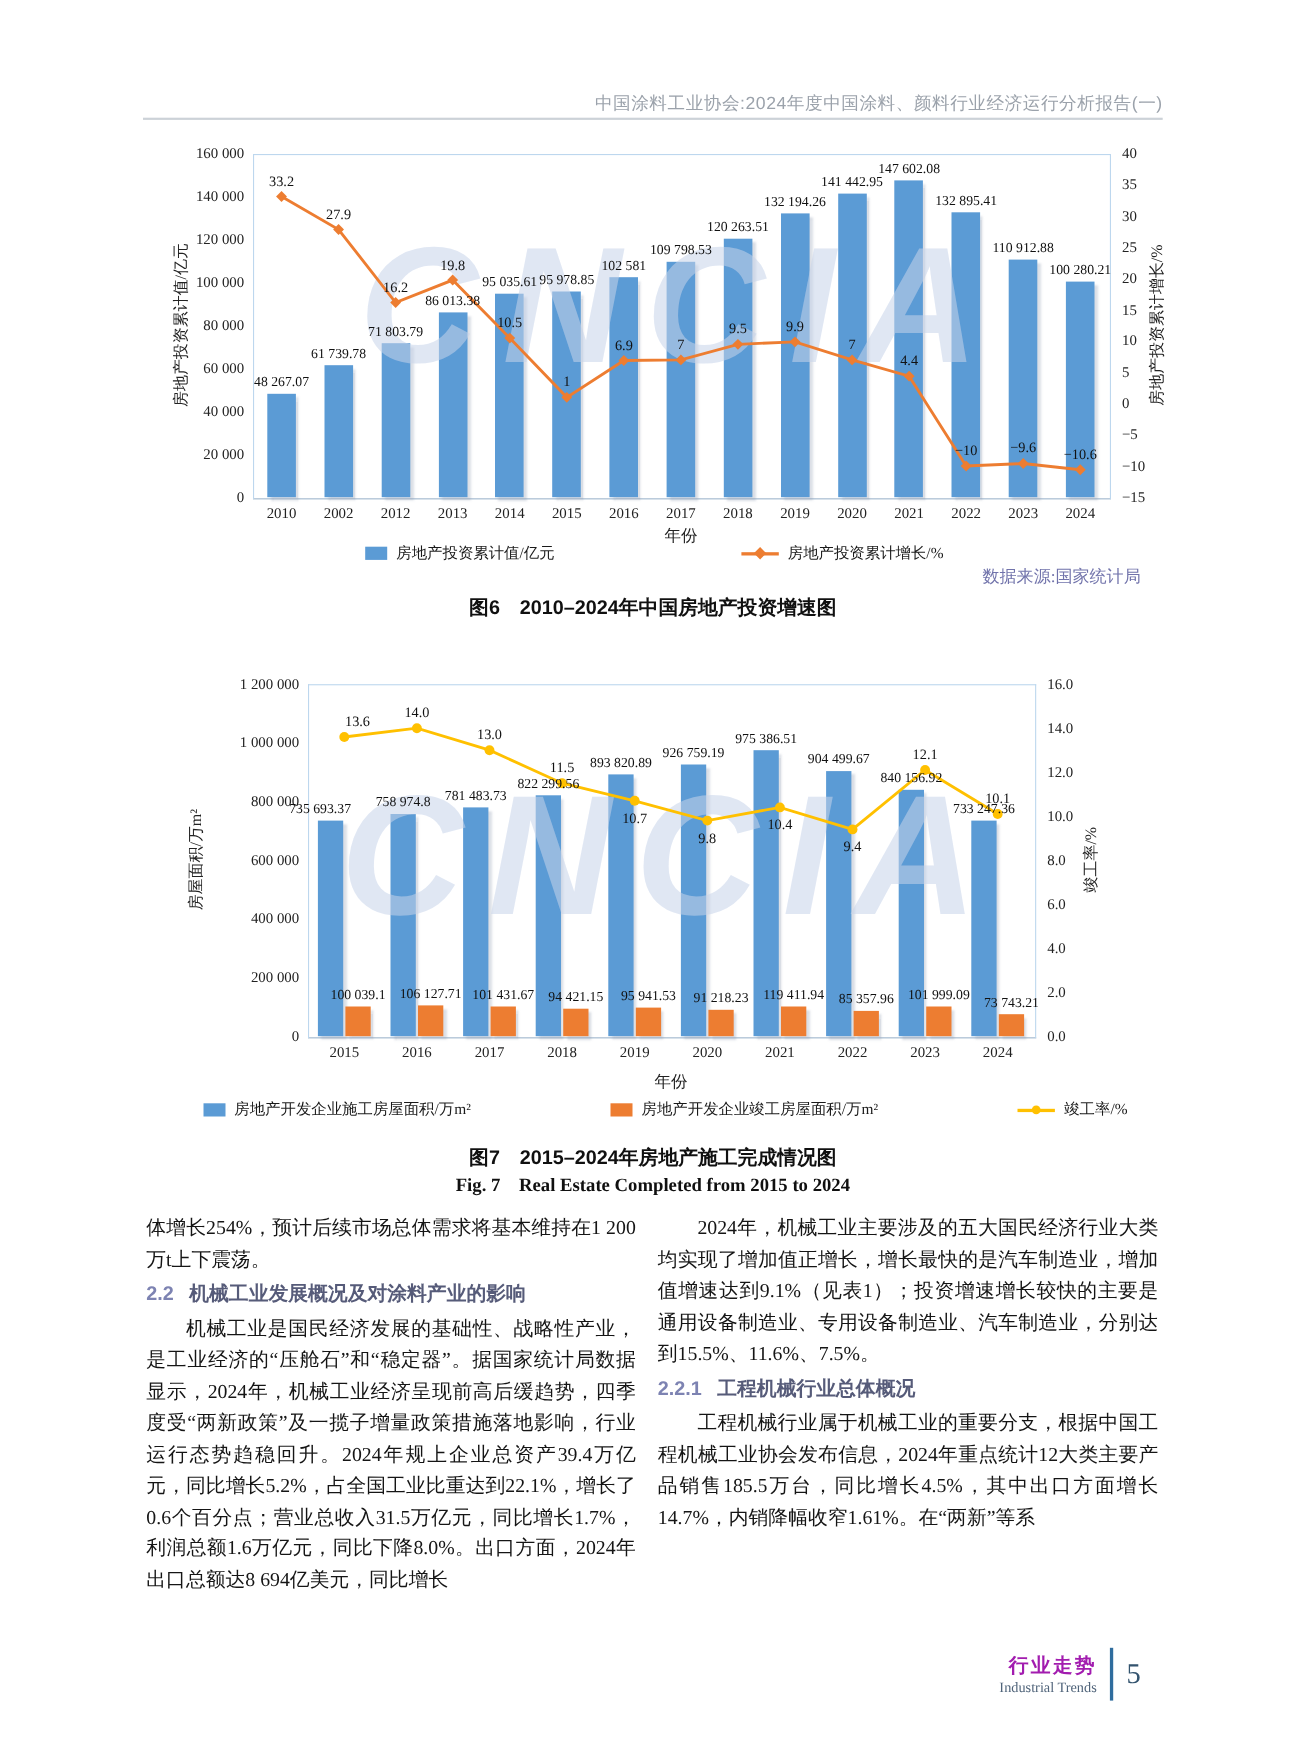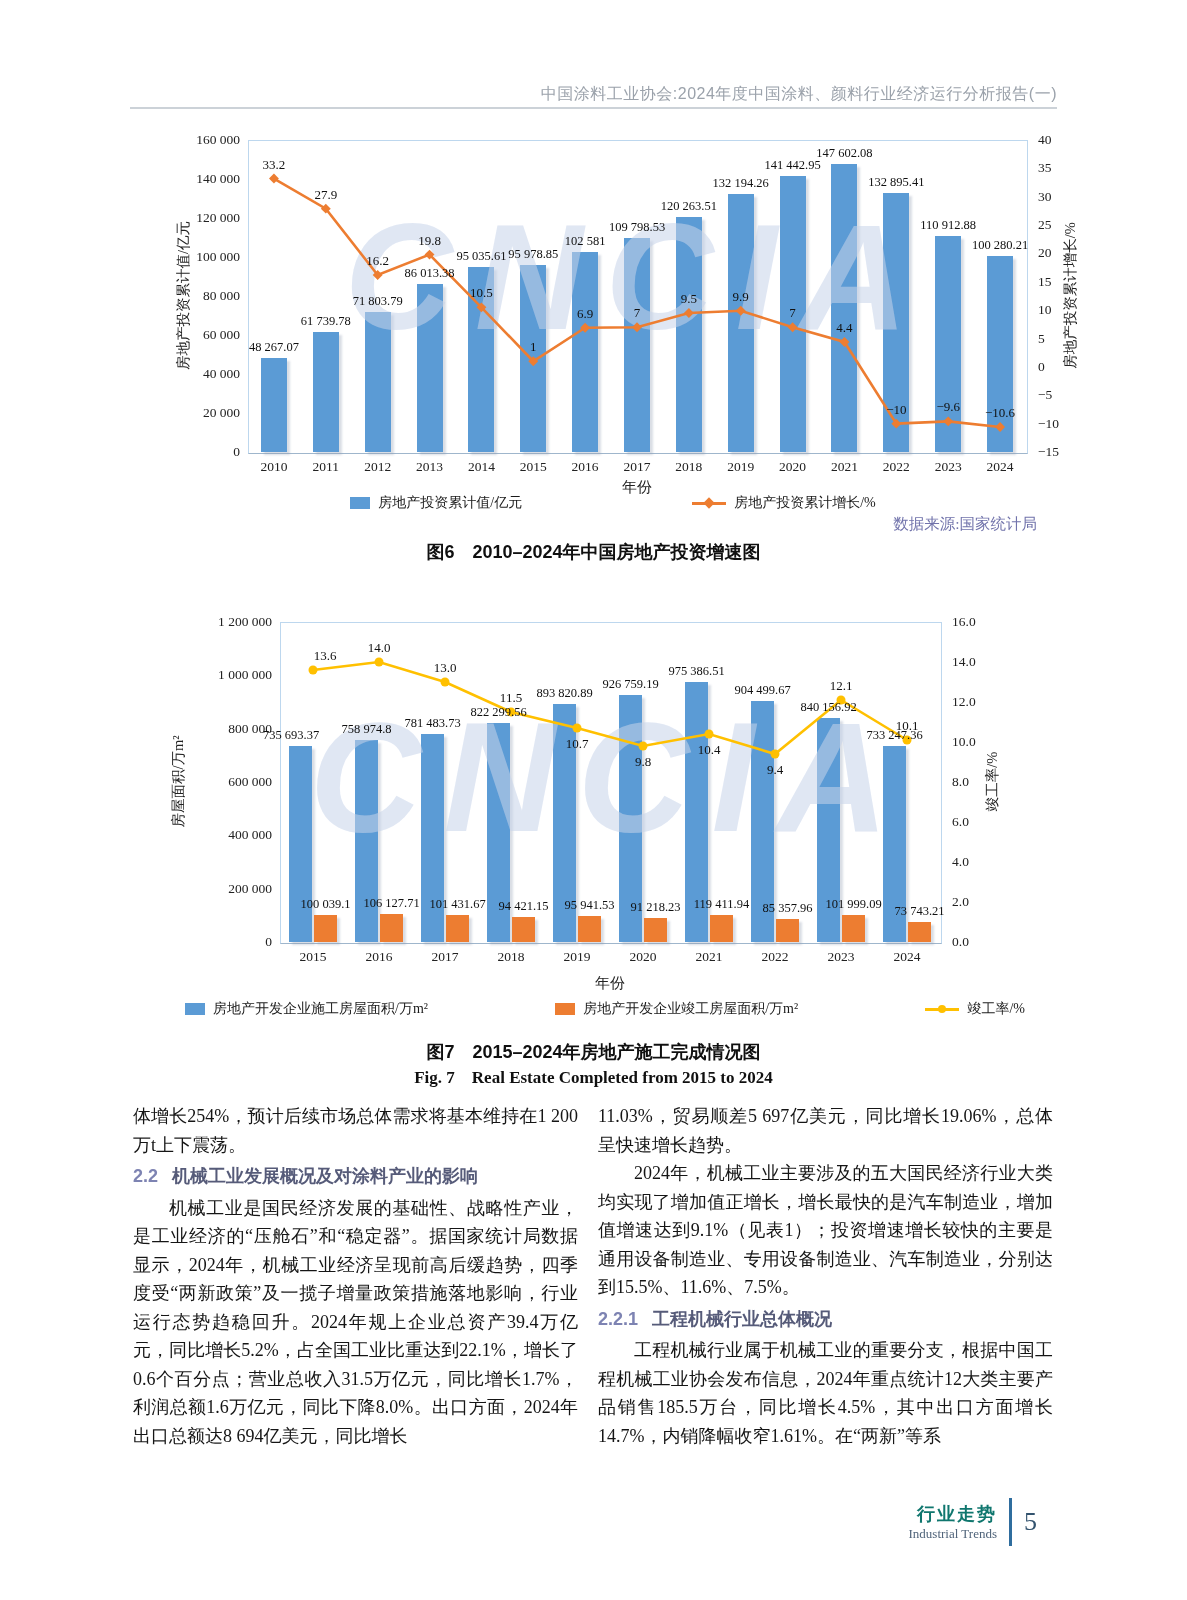--- a/index.html
+++ b/index.html
@@ -35,34 +35,34 @@
           font-weight:bold;font-size:17px;color:#101010;}
   
   .col{position:absolute;font-size:18px;line-height:28.5px;text-align:justify;color:#151515;}
   .col p{margin:0;}
   .indent{text-indent:2em;}
   .sec-head{font-family:"Liberation Sans",sans-serif;font-weight:bold;font-size:18px;color:#565b79;margin:3px 0;}
   .sec-num{color:#7d83b2;margin-right:14px;}
   
   .footer{position:absolute;top:1498px;right:150px;display:flex;align-items:center;gap:12px;}
   .f-txt{text-align:right;}
-  .f-cn{font-family:"Liberation Sans",sans-serif;font-weight:bold;font-size:18px;color:#0f766e;letter-spacing:2px;}
+  .f-cn{font-family:"Liberation Sans",sans-serif;font-weight:bold;font-size:18px;color:#a21caf;letter-spacing:2px;}
   .f-en{font-family:"Liberation Serif",serif;font-size:13px;color:#50647a;}
   .f-bar{width:3px;height:48px;background:#2f6d9e;}
   .f-num{font-family:"Liberation Serif",serif;font-size:26px;color:#33536e;}
 </style>
 </head>
 <body>
 
 <div class="page">
 
   <div class="hdr">中国涂料工业协会:2024年度中国涂料、颜料行业经济运行分析报告(一)</div>
   <div class="hdr-line"></div>
 
-  <div class="chart" id="chart-fig6" style="left:148px;top:112px;width:930px;height:400px;">
+  <div class="chart" id="chart-fig6" style="left:130px;top:112px;width:930px;height:400px;">
       <div class="plot-box" style="left: 100px; top: 28px; width: 778px; height: 312px;"></div>
       <div class="tick tick-left" style="top: 20px; left: 17px; width: 75px;">160 000</div>
       <div class="tick tick-left" style="top: 59px; left: 17px; width: 75px;">140 000</div>
       <div class="tick tick-left" style="top: 98px; left: 17px; width: 75px;">120 000</div>
       <div class="tick tick-left" style="top: 137px; left: 17px; width: 75px;">100 000</div>
       <div class="tick tick-left" style="top: 176px; left: 17px; width: 75px;">80 000</div>
       <div class="tick tick-left" style="top: 215px; left: 17px; width: 75px;">60 000</div>
       <div class="tick tick-left" style="top: 254px; left: 17px; width: 75px;">40 000</div>
       <div class="tick tick-left" style="top: 293px; left: 17px; width: 75px;">20 000</div>
       <div class="tick tick-left" style="top: 332px; left: 17px; width: 75px;">0</div>
@@ -74,21 +74,21 @@
       <div class="tick tick-right" style="top: 161.818px; left: 890px; width: 50px;">15</div>
       <div class="tick tick-right" style="top: 190.182px; left: 890px; width: 50px;">10</div>
       <div class="tick tick-right" style="top: 218.545px; left: 890px; width: 50px;">5</div>
       <div class="tick tick-right" style="top: 246.909px; left: 890px; width: 50px;">0</div>
       <div class="tick tick-right" style="top: 275.273px; left: 890px; width: 50px;">−5</div>
       <div class="tick tick-right" style="top: 303.636px; left: 890px; width: 50px;">−10</div>
       <div class="tick tick-right" style="top: 332px; left: 890px; width: 50px;">−15</div>
       <div class="axis-title" style="width: 312px; left: -121px; top: 174px;">房地产投资累计值/亿元</div>
       <div class="axis-title" style="width: 312px; left: 766px; top: 174px;">房地产投资累计增长/%</div>
       <div class="tick tick-x" style="left: 100px; width: 51.8667px; top: 347px;">2010</div>
-      <div class="tick tick-x" style="left: 151.867px; width: 51.8667px; top: 347px;">2011</div>
+      <div class="tick tick-x" style="left: 151.867px; width: 51.8667px; top: 347px;">2002</div>
       <div class="tick tick-x" style="left: 203.733px; width: 51.8667px; top: 347px;">2012</div>
       <div class="tick tick-x" style="left: 255.6px; width: 51.8667px; top: 347px;">2013</div>
       <div class="tick tick-x" style="left: 307.467px; width: 51.8667px; top: 347px;">2014</div>
       <div class="tick tick-x" style="left: 359.333px; width: 51.8667px; top: 347px;">2015</div>
       <div class="tick tick-x" style="left: 411.2px; width: 51.8667px; top: 347px;">2016</div>
       <div class="tick tick-x" style="left: 463.067px; width: 51.8667px; top: 347px;">2017</div>
       <div class="tick tick-x" style="left: 514.933px; width: 51.8667px; top: 347px;">2018</div>
       <div class="tick tick-x" style="left: 566.8px; width: 51.8667px; top: 347px;">2019</div>
       <div class="tick tick-x" style="left: 618.667px; width: 51.8667px; top: 347px;">2020</div>
       <div class="tick tick-x" style="left: 670.533px; width: 51.8667px; top: 347px;">2021</div>
@@ -295,21 +295,20 @@
 
   <div class="col" style="left:133px;top:1102px;width:445px;">
     <p>体增长254%，预计后续市场总体需求将基本维持在1 200万t上下震荡。</p>
     <div class="sec-head">
       <span class="sec-num">2.2</span><span>机械工业发展概况及对涂料产业的影响</span>
     </div>
     <p class="indent">机械工业是国民经济发展的基础性、战略性产业，是工业经济的“压舱石”和“稳定器”。据国家统计局数据显示，2024年，机械工业经济呈现前高后缓趋势，四季度受“两新政策”及一揽子增量政策措施落地影响，行业运行态势趋稳回升。2024年规上企业总资产39.4万亿元，同比增长5.2%，占全国工业比重达到22.1%，增长了0.6个百分点；营业总收入31.5万亿元，同比增长1.7%，利润总额1.6万亿元，同比下降8.0%。出口方面，2024年出口总额达8 694亿美元，同比增长</p>
   </div>
 
   <div class="col" style="left:598px;top:1102px;width:455px;">
-    <p>11.03%，贸易顺差5 697亿美元，同比增长19.06%，总体呈快速增长趋势。</p>
     <p class="indent">2024年，机械工业主要涉及的五大国民经济行业大类均实现了增加值正增长，增长最快的是汽车制造业，增加值增速达到9.1%（见表1）；投资增速增长较快的主要是通用设备制造业、专用设备制造业、汽车制造业，分别达到15.5%、11.6%、7.5%。</p>
     <div class="sec-head">
       <span class="sec-num">2.2.1</span><span>工程机械行业总体概况</span>
     </div>
     <p class="indent">工程机械行业属于机械工业的重要分支，根据中国工程机械工业协会发布信息，2024年重点统计12大类主要产品销售185.5万台，同比增长4.5%，其中出口方面增长14.7%，内销降幅收窄1.61%。在“两新”等系</p>
   </div>
 
   <div class="footer">
     <div class="f-txt">
       <div class="f-cn">行业走势</div>

